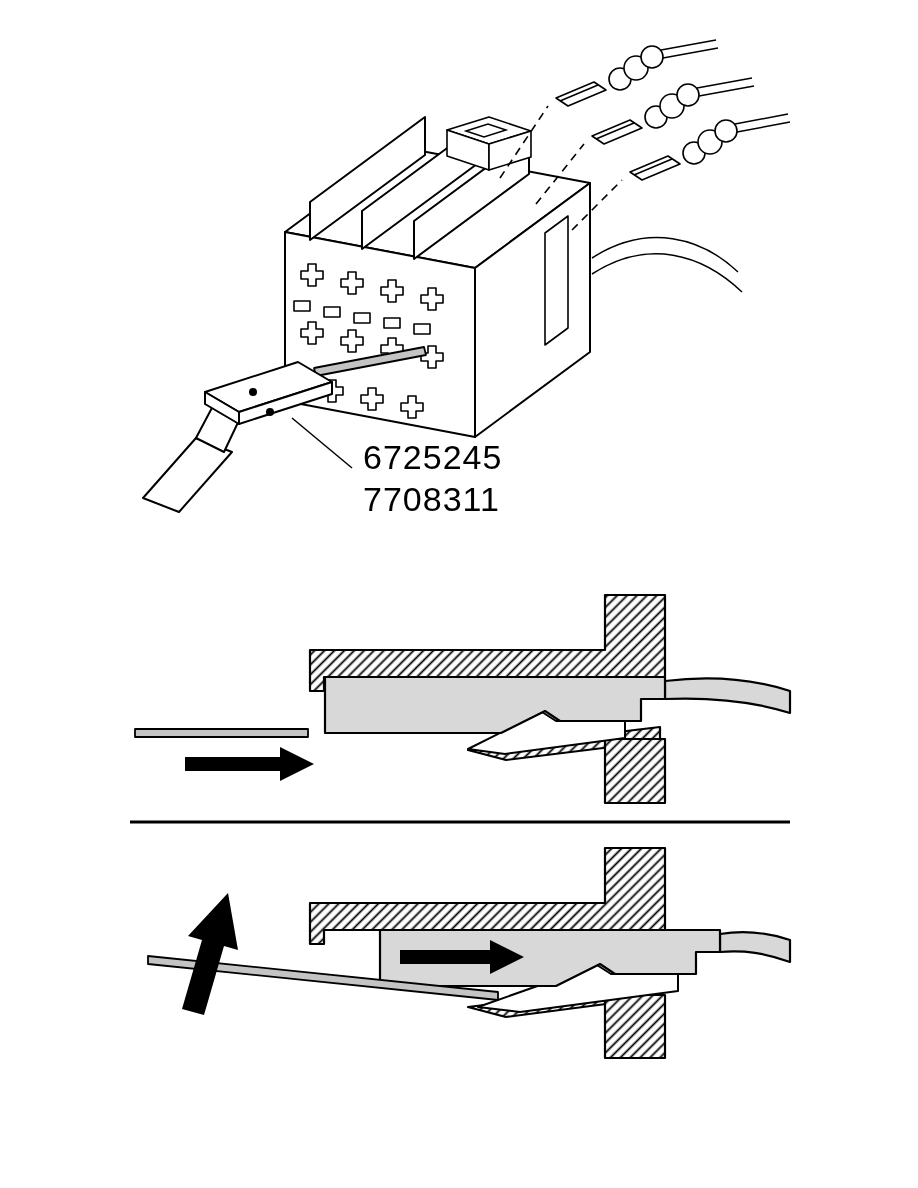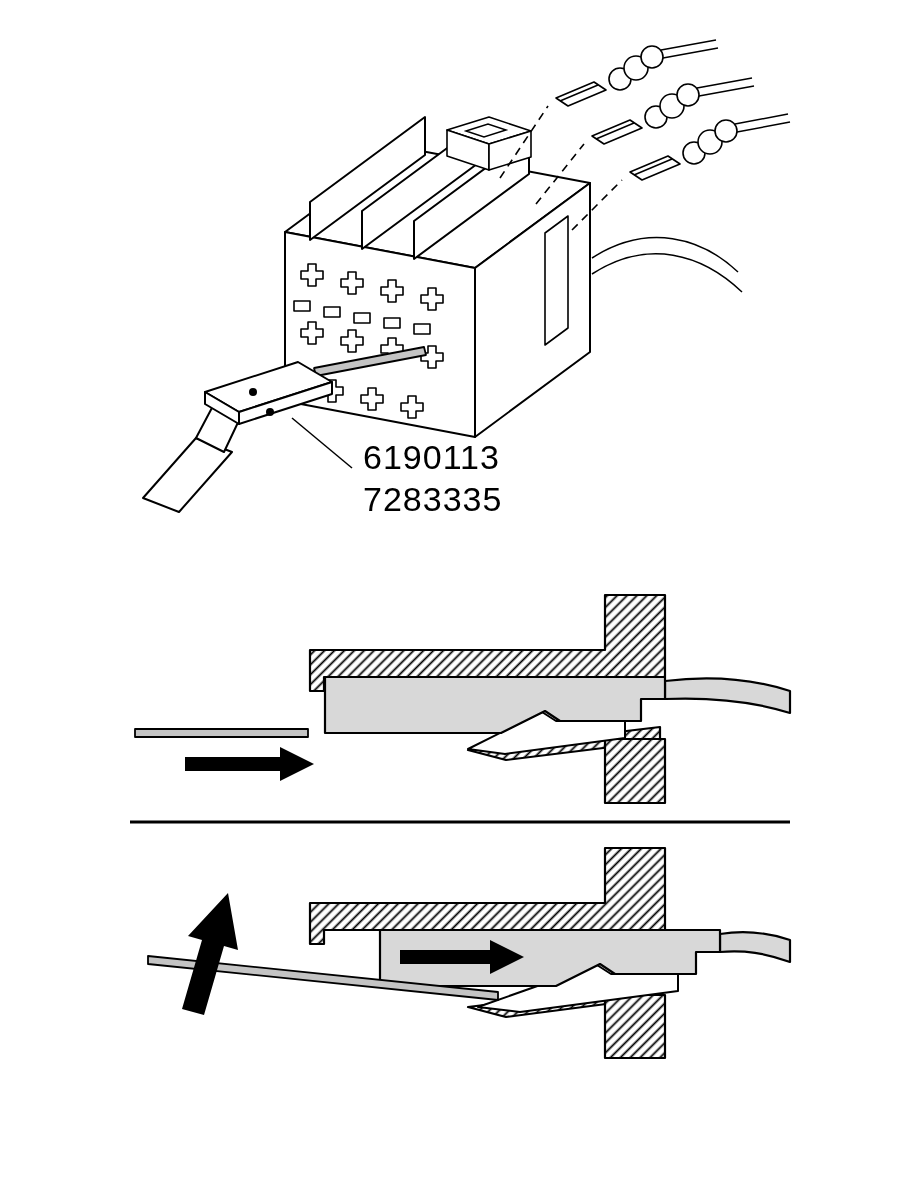--- a/index.html
+++ b/index.html
@@ -155,16 +155,16 @@
       <path class="hatch" d="M605,995 H665 V1058 H605 Z"></path>
       <polygon class="wh" points="478,1007 597,965 611,974 678,974 678,991 520,1012"></polygon>
       <path class="gray" d="M720,934 C752,929 775,935 790,940 L790,962 C765,953 745,950 720,952 Z"></path>
       <path class="gray" d="M380,930 H720 V952 H696 V974 H615 L600,964 L556,986 H380 Z"></path>
       <polygon class="blk" points="400,950 490,950 490,940 524,957 490,974 490,964 400,964"></polygon>
       <polygon class="tool" points="148,956 498,992 498,1000 148,964"></polygon>
       <polygon class="blk" points="228,893 238,950 224,946 204,1015 182,1009 202,940 188,936"></polygon>
     </g>
   </svg>
 
-  <div class="part-number" id="pn1">6190113</div>
-  <div class="part-number" id="pn2">7283335</div>
+  <div class="part-number" id="pn1">6725245</div>
+  <div class="part-number" id="pn2">7708311</div>
 
 </div>
 
 </body></html>

